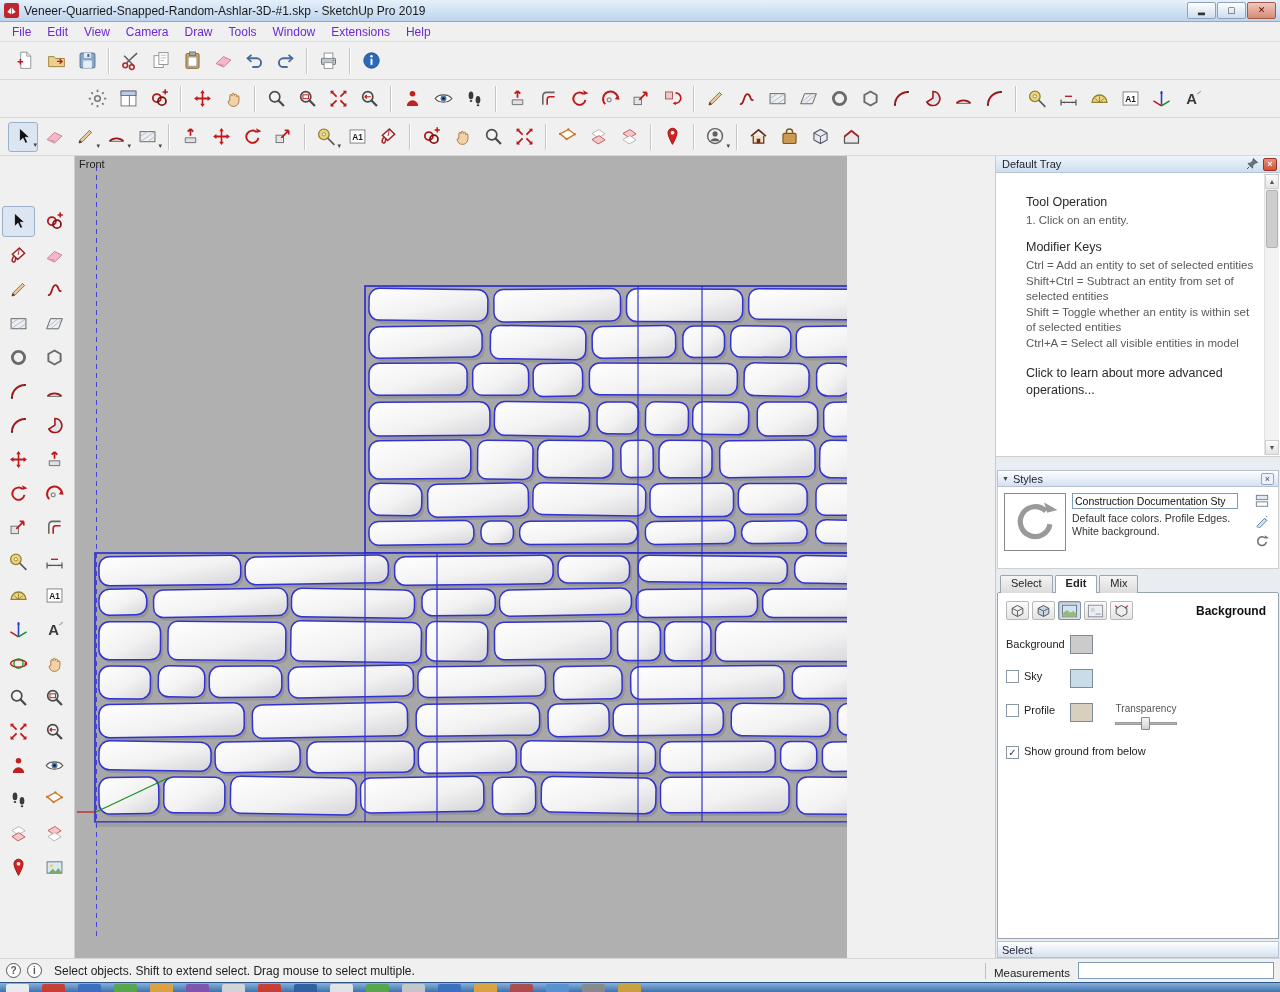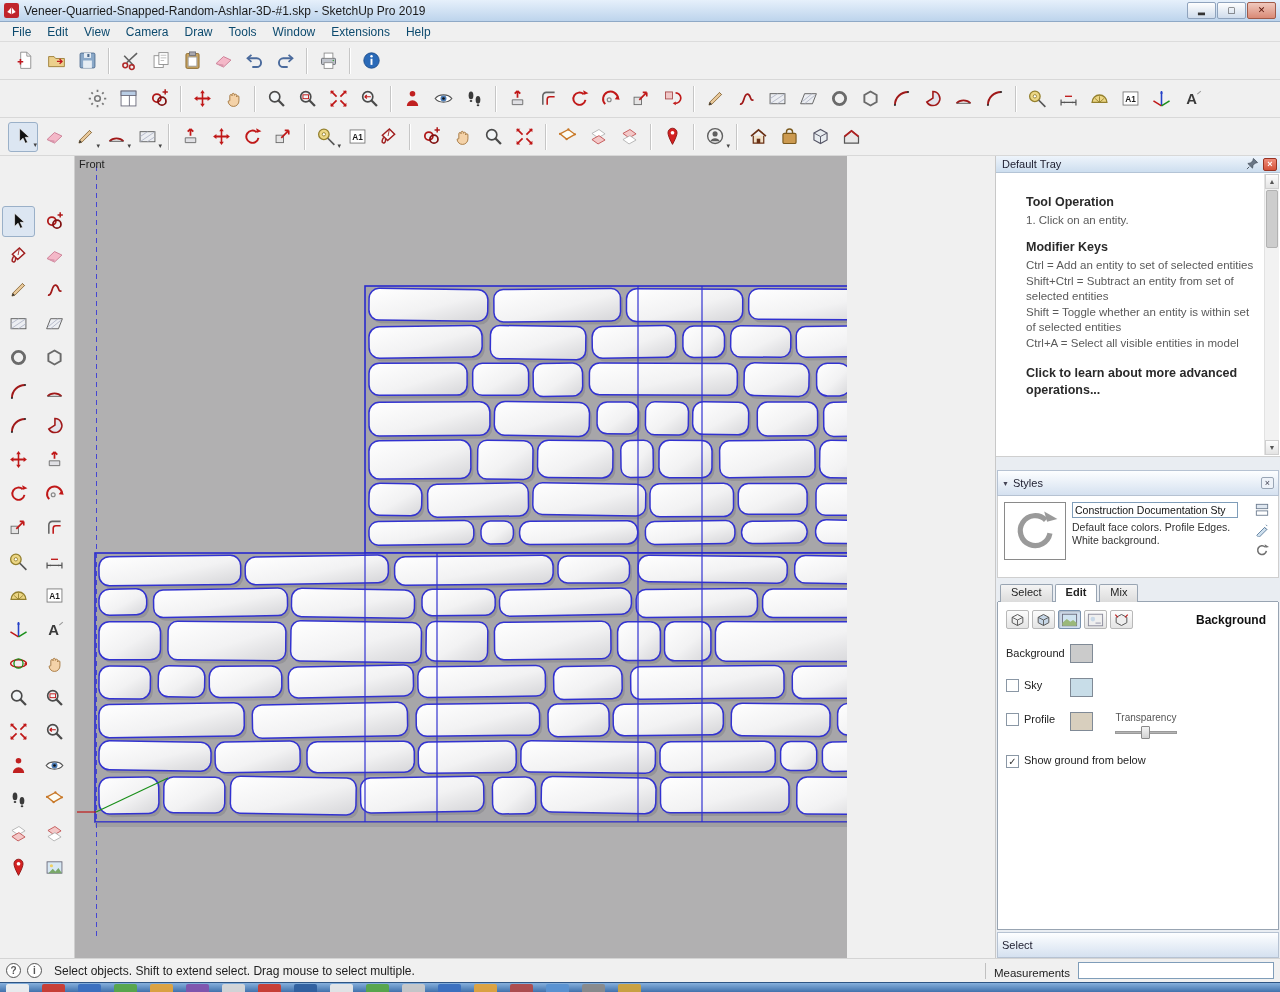--- a/index.html
+++ b/index.html
@@ -13,21 +13,21 @@
   .app-ico{width:15px;height:15px;margin-right:5px;display:inline-flex}
   .win-btns{margin-left:auto;display:flex;gap:1px}
   .wbtn{width:29px;height:17px;border:1px solid #8fa3bd;border-radius:2px;
     background:linear-gradient(#fefefe,#cfdcec);display:flex;align-items:center;justify-content:center;
     font-size:9px;color:#333;line-height:1}
   .wbtn.close{background:linear-gradient(#f0c8bd,#d98a76);border-color:#a05a48;color:#5a1408}
 
   
   .menubar{position:absolute;left:0;top:22px;width:100%;height:20px;background:#f0f0f0;
     border-bottom:1px solid #dcdcdc;display:flex;align-items:center;font-size:12px;padding-left:4px}
-  .menu-item{padding:2px 8px;color:#0c4a6e;cursor:default}
+  .menu-item{padding:2px 8px;color:#6d28d9;cursor:default}
 
   
   .toolbar{position:absolute;left:0;width:100%;background:#f0f0f0;border-bottom:1px solid #d8d8d8;
     display:flex;align-items:center;gap:1px}
   .tb1{top:42px;height:38px;padding-left:10px}
   .tb2{top:80px;height:38px;padding-left:82px}
   .tb3{top:118px;height:38px;padding-left:8px}
   .ticon{width:30px;height:30px;display:inline-flex;align-items:center;justify-content:center;
     border-radius:3px;position:relative;flex:0 0 auto}
   .ticon.active{background:#dce6f2;border:1px solid #9ab0c8}
@@ -50,31 +50,31 @@
     border-left:1px solid #c8c8c8;font-size:11px;color:#222;display:flex;flex-direction:column}
   .tray-titlebar{height:17px;background:linear-gradient(#eef4fb,#cddeef);border-bottom:1px solid #b4c4d6;
     display:flex;align-items:center;padding:0 3px 0 6px;font-size:11px;color:#223;gap:3px}
   .tray-titlebar .spacer{flex:1}
   .pin{width:14px;height:14px;display:inline-flex}
   .tray-close{width:14px;height:13px;background:linear-gradient(#ef8d7c,#d4513a);border:1px solid #993322;
     border-radius:2px;color:#fff;font-size:9px;font-weight:bold;display:flex;align-items:center;justify-content:center}
 
   .instructor{position:relative;background:#fff;height:284px;border-bottom:1px solid #cfcfcf;
     padding:10px 26px 0 30px;font-size:11.5px;line-height:1.35;color:#5a5a5a;overflow:hidden}
-  .instructor h4{font-size:12.5px;color:#2a2a2a;margin:11px 0 2px;font-weight:bold}
+  .instructor h4{font-size:12.5px;color:#2a2a2a;margin:11px 0 2px;font-weight:normal}
   .instructor h4.more{margin-top:14px}
   .instructor .mline{color:#5a5a5a}
   .vscroll{position:absolute;right:1px;top:1px;bottom:1px;width:15px;background:#f2f2f2;border-left:1px solid #e2e2e2}
   .sarrow{height:15px;display:flex;align-items:center;justify-content:center;font-size:7px;color:#555;
     background:linear-gradient(#fdfdfd,#e3e3e3);border:1px solid #cfcfcf}
   .sarrow.down{position:absolute;bottom:0;left:0;right:0}
   .sthumb{position:absolute;left:1px;right:1px;top:16px;height:58px;background:#cdcdcd;border:1px solid #b2b2b2;border-radius:2px}
 
   .tray-gap{height:13px}
-  .sec-hdr{height:26px;margin:0 1px;background:linear-gradient(#fdfeff,#d5e1f0);border:1px solid #b6c2d2;
+  .sec-hdr{height:17px;margin:0 1px;background:linear-gradient(#fdfeff,#d5e1f0);border:1px solid #b6c2d2;
     display:flex;align-items:center;gap:4px;padding:0 4px;font-size:11px;color:#223}
   .sec-hdr .tri{font-size:7px;color:#445}
   .sec-hdr .spacer{flex:1}
   .secx{width:13px;height:12px;border:1px solid #99a5b5;background:#eef2f8;border-radius:2px;
     font-size:9px;color:#445;display:flex;align-items:center;justify-content:center}
   .sec-hdr.bottom{margin-top:2px}
 
   .styles-body{background:#fff;border:1px solid #cfcfcf;border-top:none;margin:0 1px;height:82px;
     display:flex;padding:6px;gap:6px}
   .thumb{width:62px;height:58px;border:1px solid #8a8a8a;background:#fff;display:flex;align-items:center;justify-content:center}

